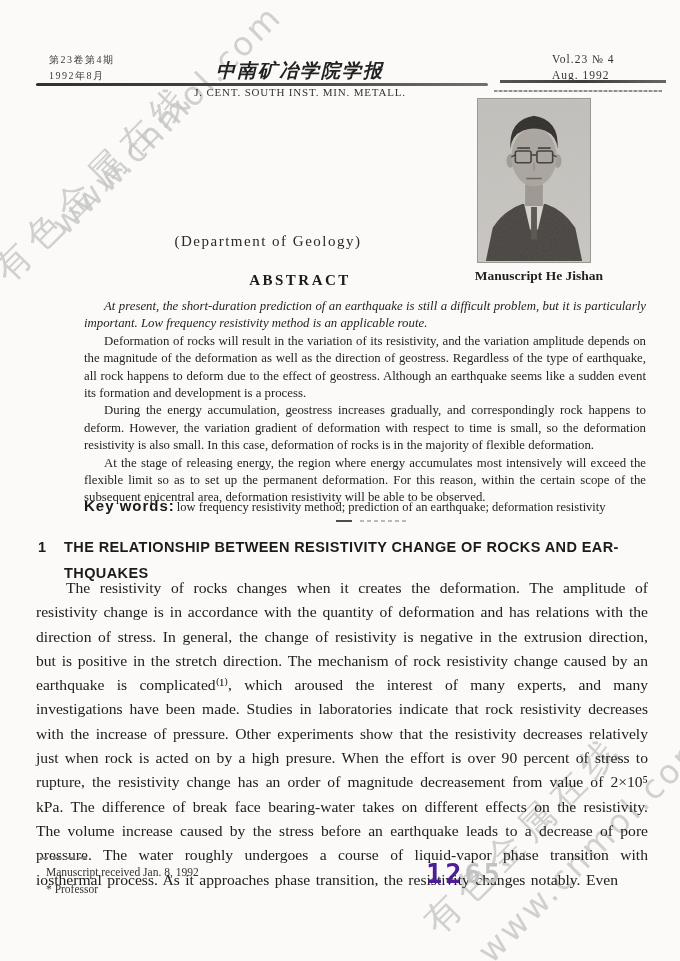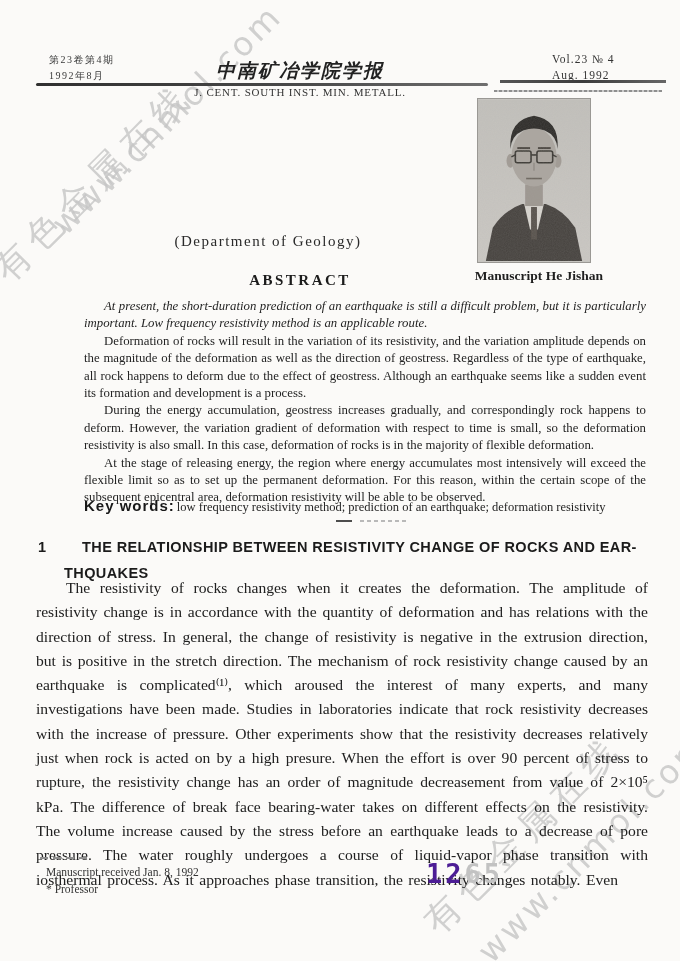--- a/index.html
+++ b/index.html
@@ -58,21 +58,21 @@
   .abs-body p.ital{font-style:italic;}
   .keywords{position:absolute;left:84px;top:497px;width:566px;font-size:12.5px;color:#242424;}
   .keywords .kw-label{font-family:"Liberation Sans","DejaVu Sans",sans-serif;font-weight:700;font-size:15px;letter-spacing:1px;margin-right:2px;color:#181818;}
   .divider-dash{position:absolute;left:336px;top:520px;width:16px;height:2px;background:#4d4d4d;}
   .divider-dots{position:absolute;left:360px;top:520px;width:46px;height:2px;
     background:repeating-linear-gradient(90deg,#b9b9b9 0 4px,transparent 4px 7px);}
   
   .sec-num{position:absolute;left:38px;top:539px;
     font-family:"Liberation Sans","DejaVu Sans",sans-serif;font-weight:700;font-size:14.5px;color:#1b1b1b;}
   .sec-line1{position:absolute;left:64px;top:539px;width:586px;
-    font-family:"Liberation Sans","DejaVu Sans",sans-serif;font-weight:700;font-size:14.5px;letter-spacing:.4px;color:#1b1b1b;margin-left:18px;}
+    font-family:"Liberation Sans","DejaVu Sans",sans-serif;font-weight:700;font-size:14.5px;letter-spacing:.4px;color:#1b1b1b;}
   .sec-line2{position:absolute;left:64px;top:565px;
     font-family:"Liberation Sans","DejaVu Sans",sans-serif;font-weight:700;font-size:14.5px;letter-spacing:.4px;color:#1b1b1b;}
   .body-text{position:absolute;left:36px;top:576px;width:612px;
     font-size:15.6px;line-height:24.3px;text-align:justify;word-spacing:1.5px;color:#202020;}
   .body-text p{margin:0;text-indent:30px;}
   
   .foot-sep{position:absolute;left:40px;top:857px;width:52px;height:2px;
     background:repeating-linear-gradient(90deg,#8f8f8f 0 8px,transparent 8px 13px);}
   .foot-received{position:absolute;left:46px;top:866px;font-size:11.5px;color:#333;}
   .foot-note{position:absolute;left:46px;top:883px;font-size:11.5px;color:#333;}

